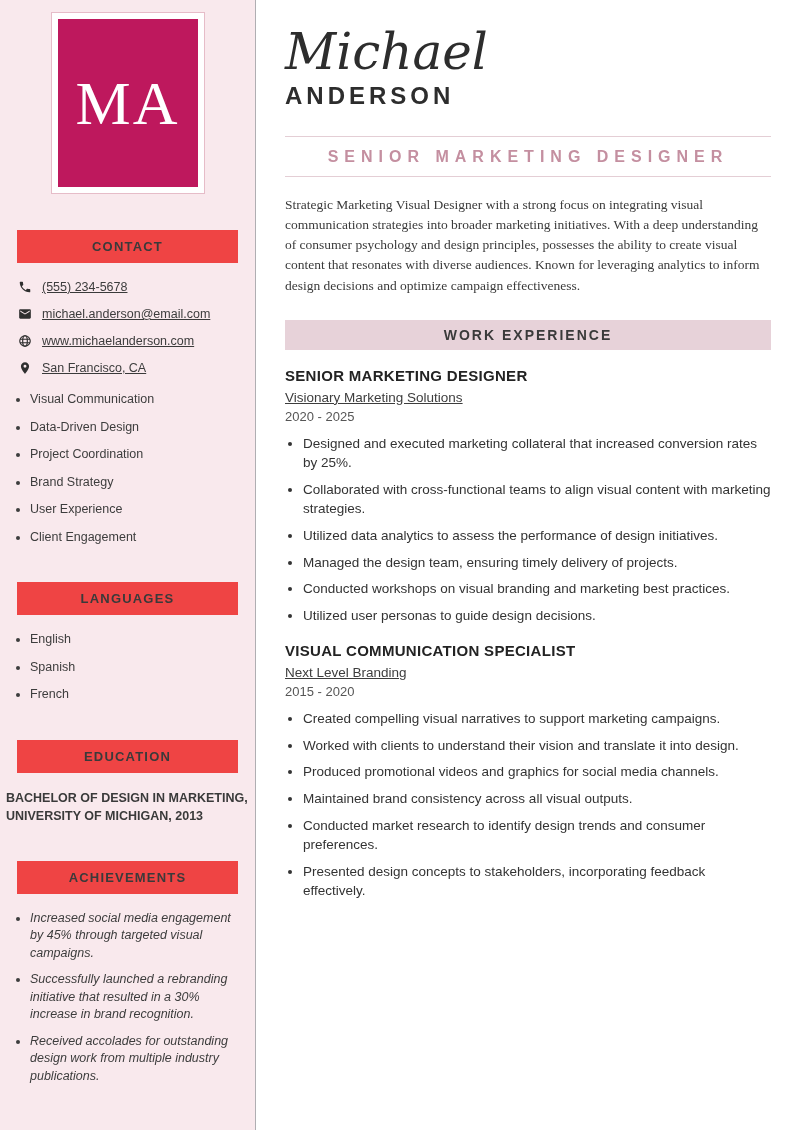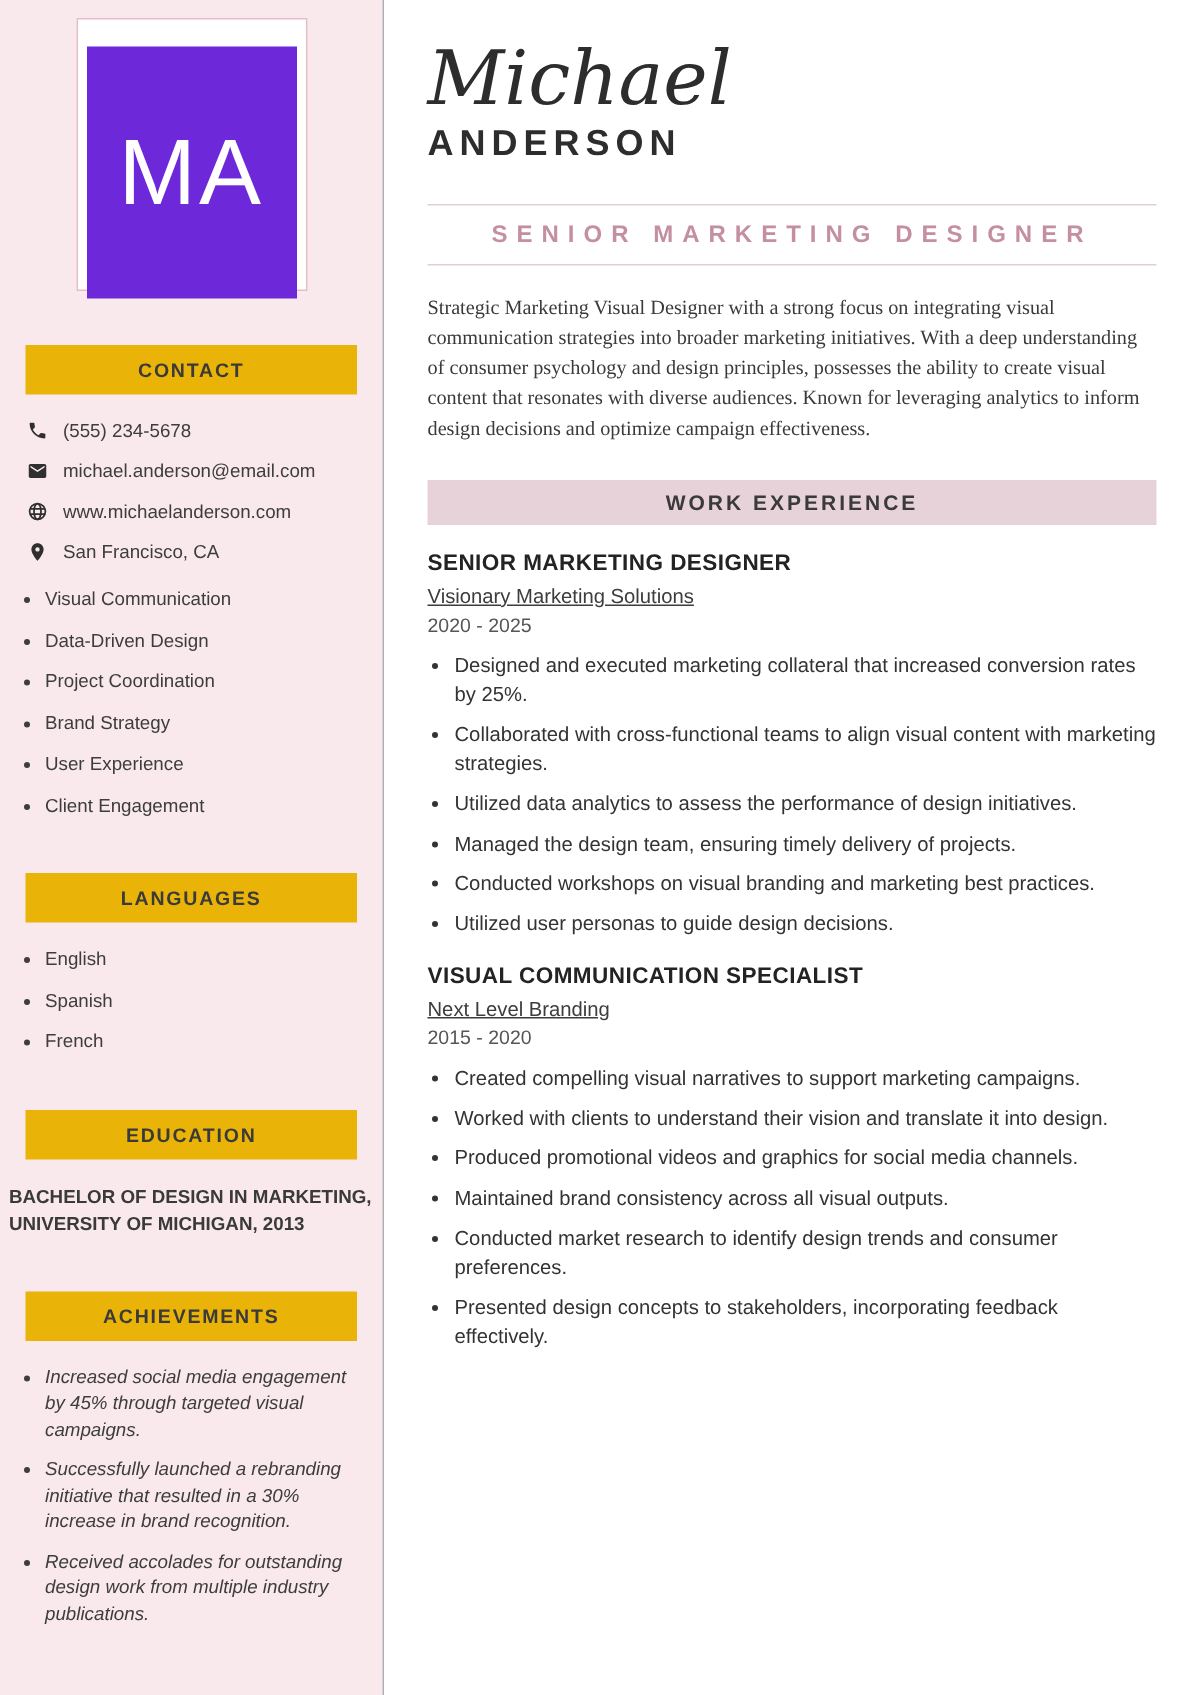--- a/index.html
+++ b/index.html
@@ -13,32 +13,32 @@
 
   
   .sidebar { width:255px; background:#f9e9ed; height:100%; flex:none; }
   .vdivider { width:1px; background:#b0aeb2; flex:none; }
 
   .monogram-frame {
     width:154px; height:182px; margin:12px auto 0;
     background:#ffffff; border:1px solid #e6bcc8; padding:6px;
   }
   .monogram-box {
-    width:100%; height:100%; background:#6d28d9; color:#ffffff;
+    width:100%; height:100%; background:#be185d; color:#ffffff;
     display:flex; align-items:center; justify-content:center;
-    font-family:Liberation Sans, sans-serif; font-size:62px; letter-spacing:2px;margin-top:12px;
+    font-family:Liberation Serif, serif; font-size:62px; letter-spacing:2px;
   }
 
   .side-section-header {
-    margin:36px 17px 0; background:#eab308; padding:9px 4px;
+    margin:36px 17px 0; background:#ef4444; padding:9px 4px;
     text-align:center; font-weight:bold; font-size:13px;
     letter-spacing:1.2px; color:#3a3a3a;
   }
 
-  .contact-list { margin:17px 8px 0 18px; list-style:none; }
+  .contact-list { margin:17px 8px 0 18px; list-style:none;text-decoration:underline; }
   .contact-item {
     display:flex; align-items:center; gap:10px;
     margin-bottom:13px; font-size:12.5px; color:#3d3d3d;
   }
   .contact-item svg { width:14px; height:14px; flex:none; }
 
   .side-list { margin:16px 14px 0 30px; }
   .side-list li { font-size:12.5px; color:#3d3d3d; margin-bottom:10px; line-height:1.4; }
   .side-list.wrap li { margin-bottom:9px;font-style:italic; }
 

